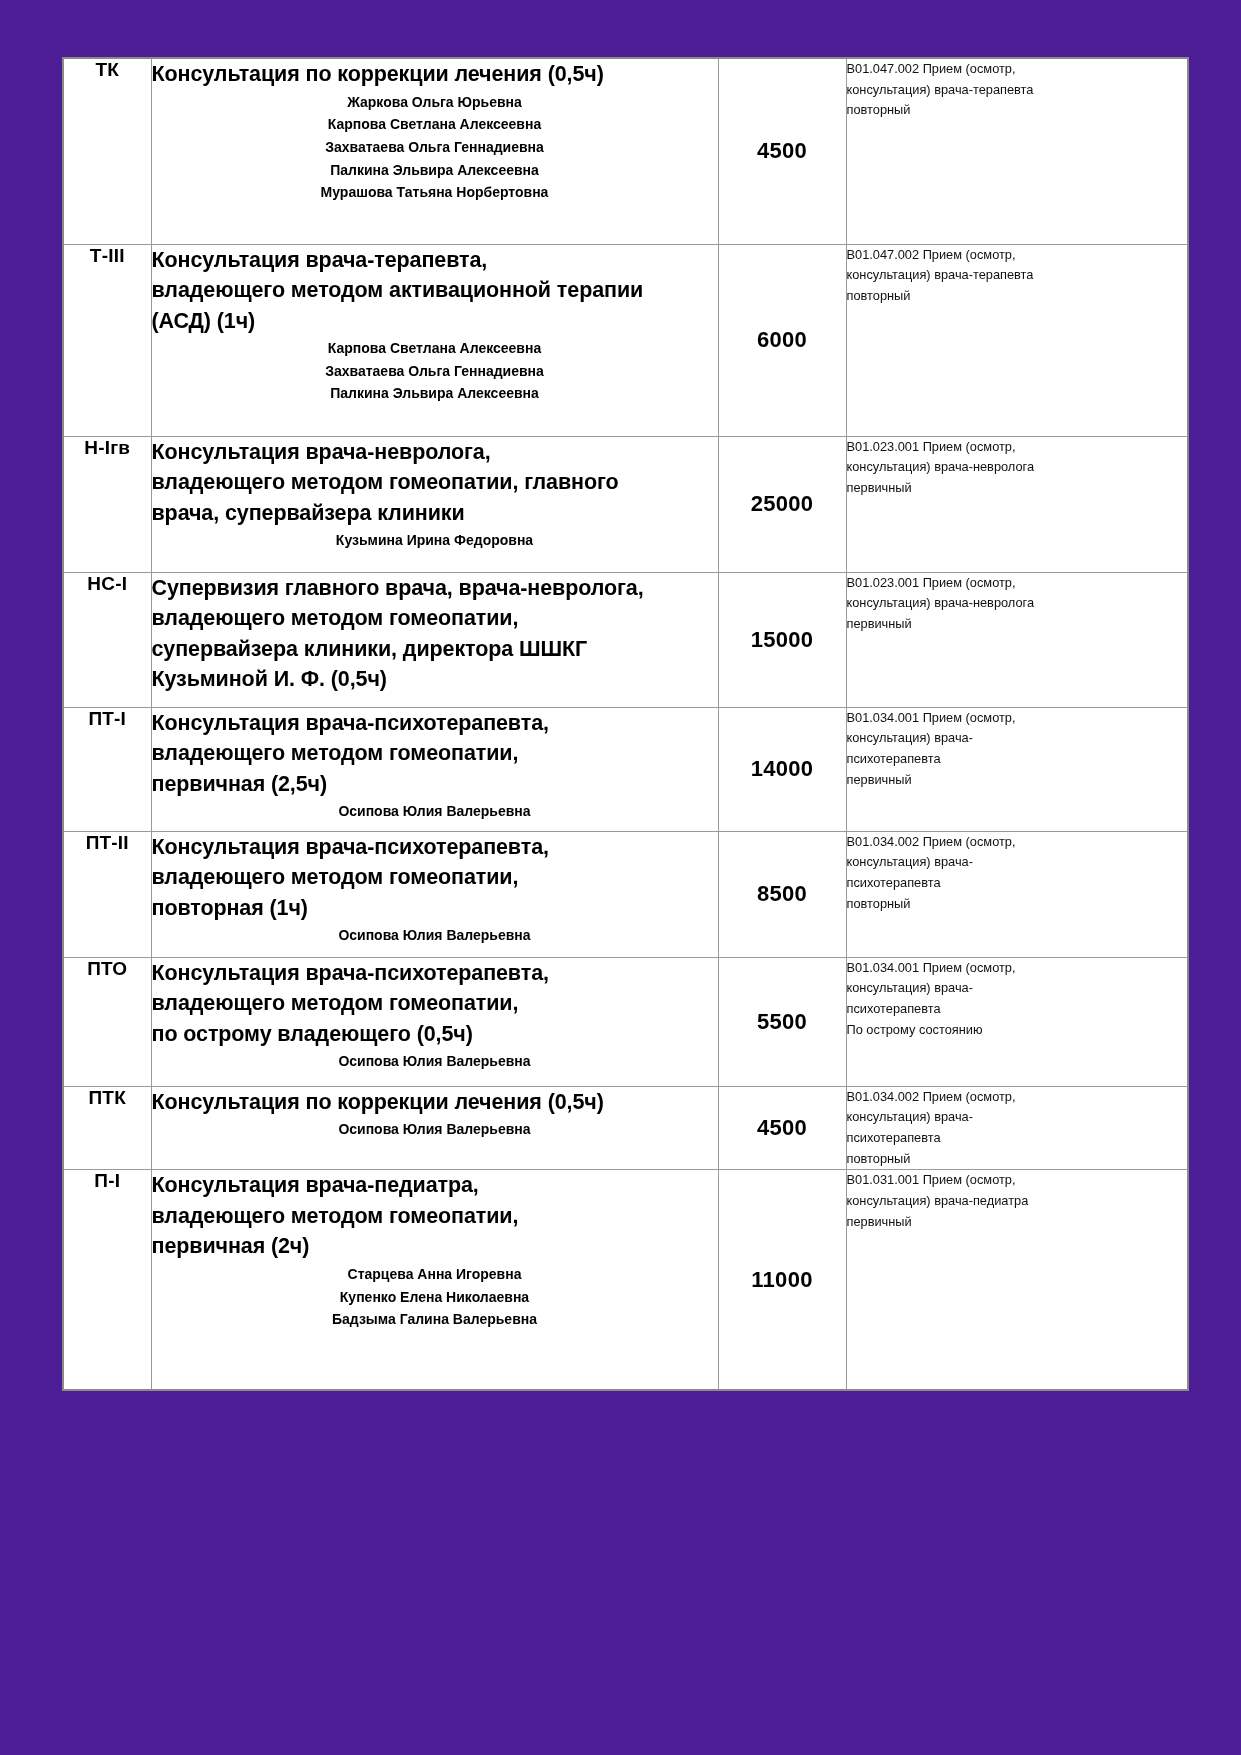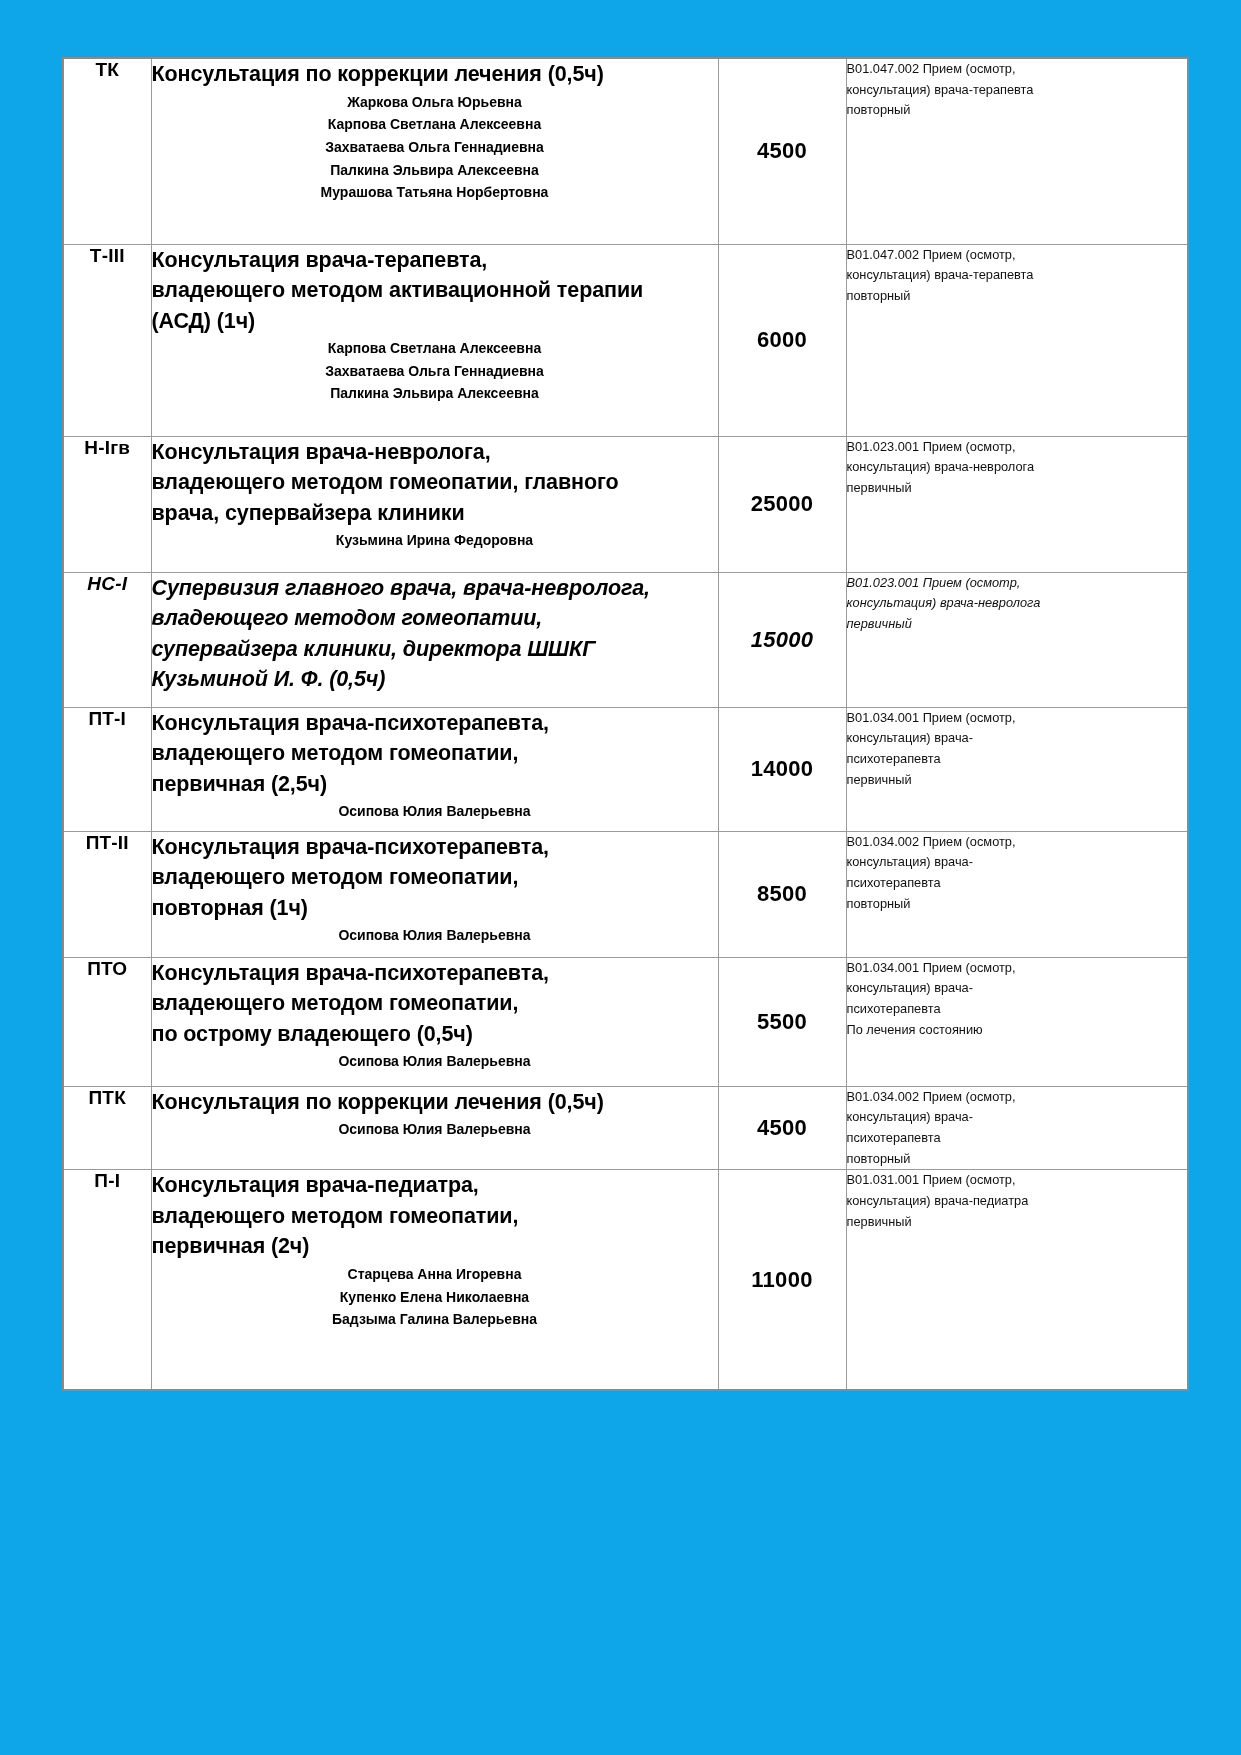--- a/index.html
+++ b/index.html
@@ -15,21 +15,21 @@
     color: #000000;
     -webkit-font-smoothing: antialiased;
   }
 
   .page {
     position: relative;
     width: 1241px;
     height: 1755px;
     box-sizing: border-box;
     padding: 57px 54px 0 62px;
-    background: #0ea5e9;
+    background: #4c1d95;
   }
 
   table.price-table {
     width: 1125px;
     border-collapse: collapse;
     table-layout: fixed;
     border: 2px solid #8a8a8a;
   }
 
   table.price-table td {
@@ -164,21 +164,21 @@
               <span class="doc">Кузьмина Ирина Федоровна</span>
             </div>
           </td>
           <td class="cell-price">25000</td>
           <td class="cell-ref">
             <span class="rl">В01.023.001 Прием (осмотр,</span>
             <span class="rl">консультация) врача-невролога</span>
             <span class="rl">первичный</span>
           </td>
         </tr>
-        <tr style="height: 135px; font-style: italic;">
+        <tr style="height: 135px;">
           <td class="cell-code">НС-I</td>
           <td class="cell-desc">
             <div class="svc-title">
               <span class="ln">Супервизия главного врача, врача-невролога,</span>
               <span class="ln">владеющего методом гомеопатии,</span>
               <span class="ln">супервайзера клиники, директора ШШКГ</span>
               <span class="ln">Кузьминой И. Ф. (0,5ч)</span>
             </div>
           </td>
           <td class="cell-price">15000</td>
@@ -238,21 +238,21 @@
             </div>
             <div class="doc-list">
               <span class="doc">Осипова Юлия Валерьевна</span>
             </div>
           </td>
           <td class="cell-price">5500</td>
           <td class="cell-ref">
             <span class="rl">В01.034.001 Прием (осмотр,</span>
             <span class="rl">консультация) врача-</span>
             <span class="rl">психотерапевта</span>
-            <span class="rl">По лечения состоянию</span>
+            <span class="rl">По острому состоянию</span>
           </td>
         </tr>
         <tr style="height: 76px;">
           <td class="cell-code">ПТК</td>
           <td class="cell-desc">
             <div class="svc-title">
               <span class="ln">Консультация по коррекции лечения (0,5ч)</span>
             </div>
             <div class="doc-list">
               <span class="doc">Осипова Юлия Валерьевна</span>

